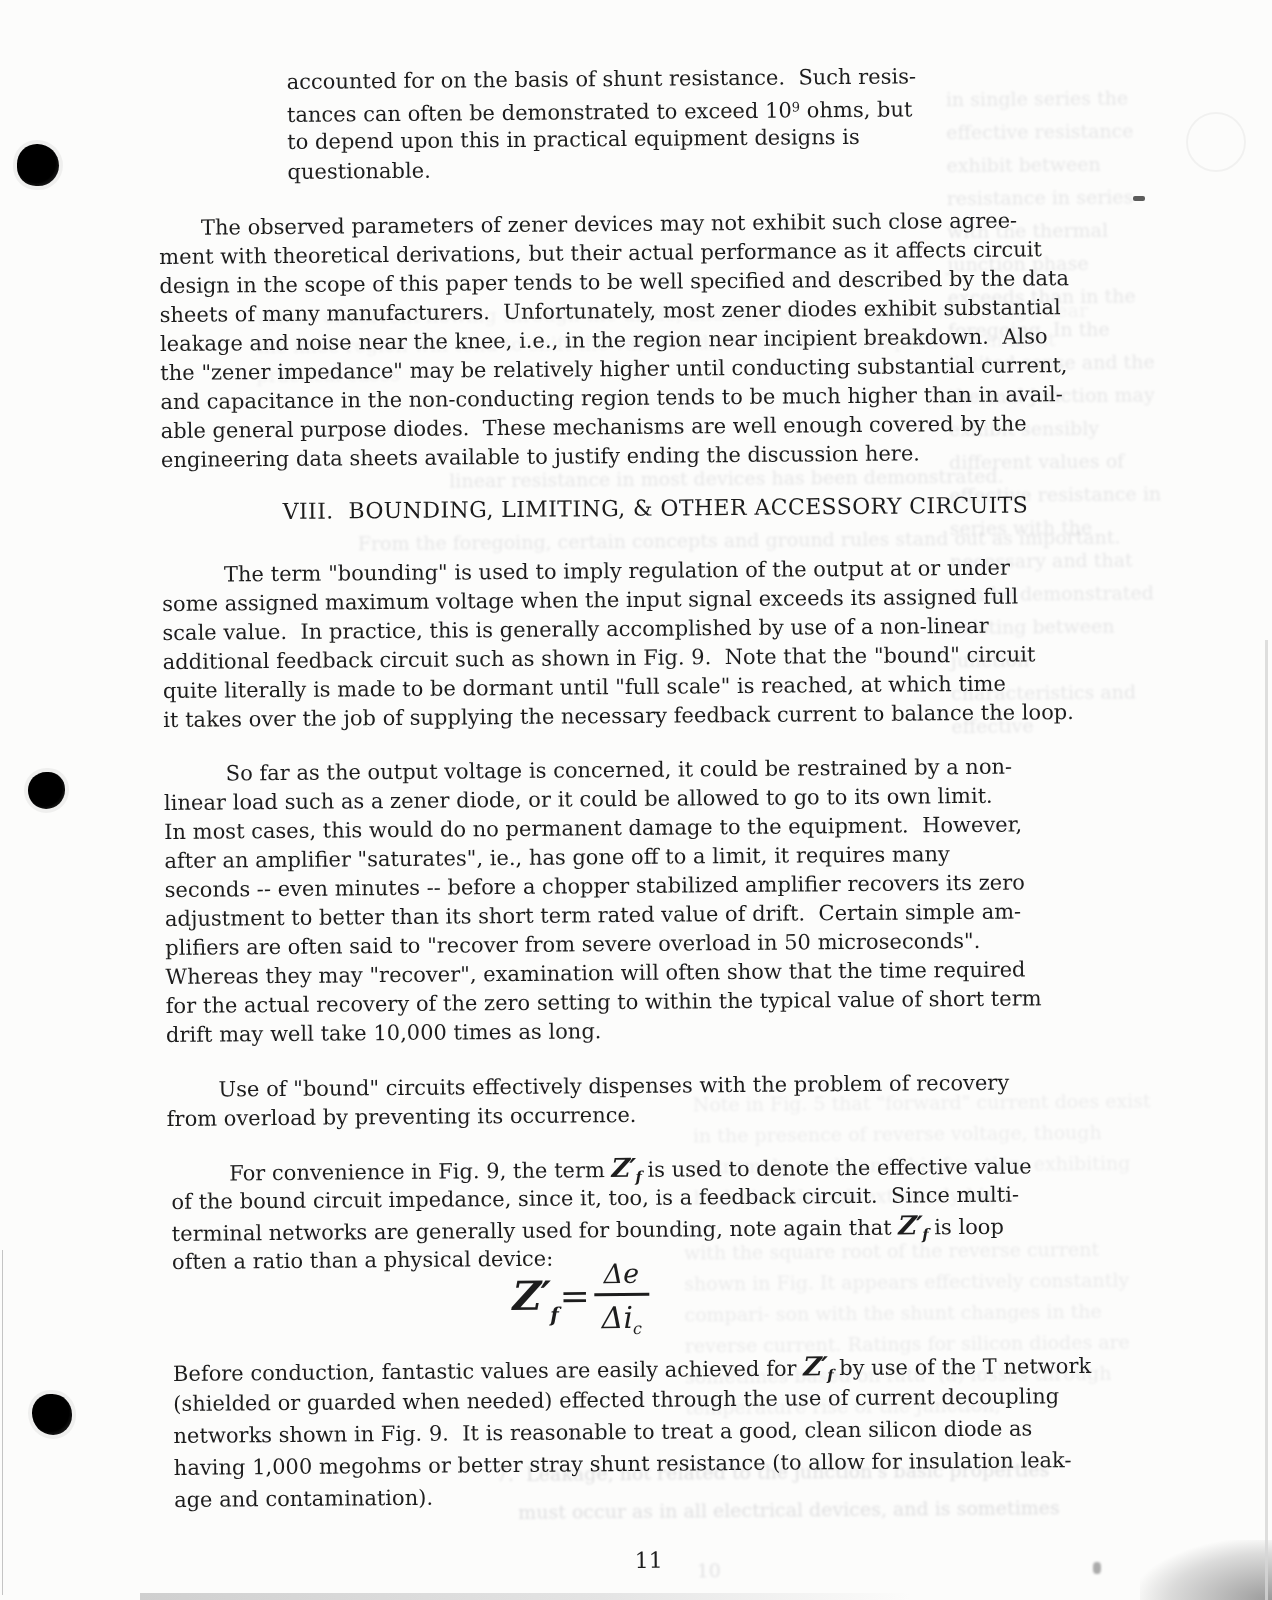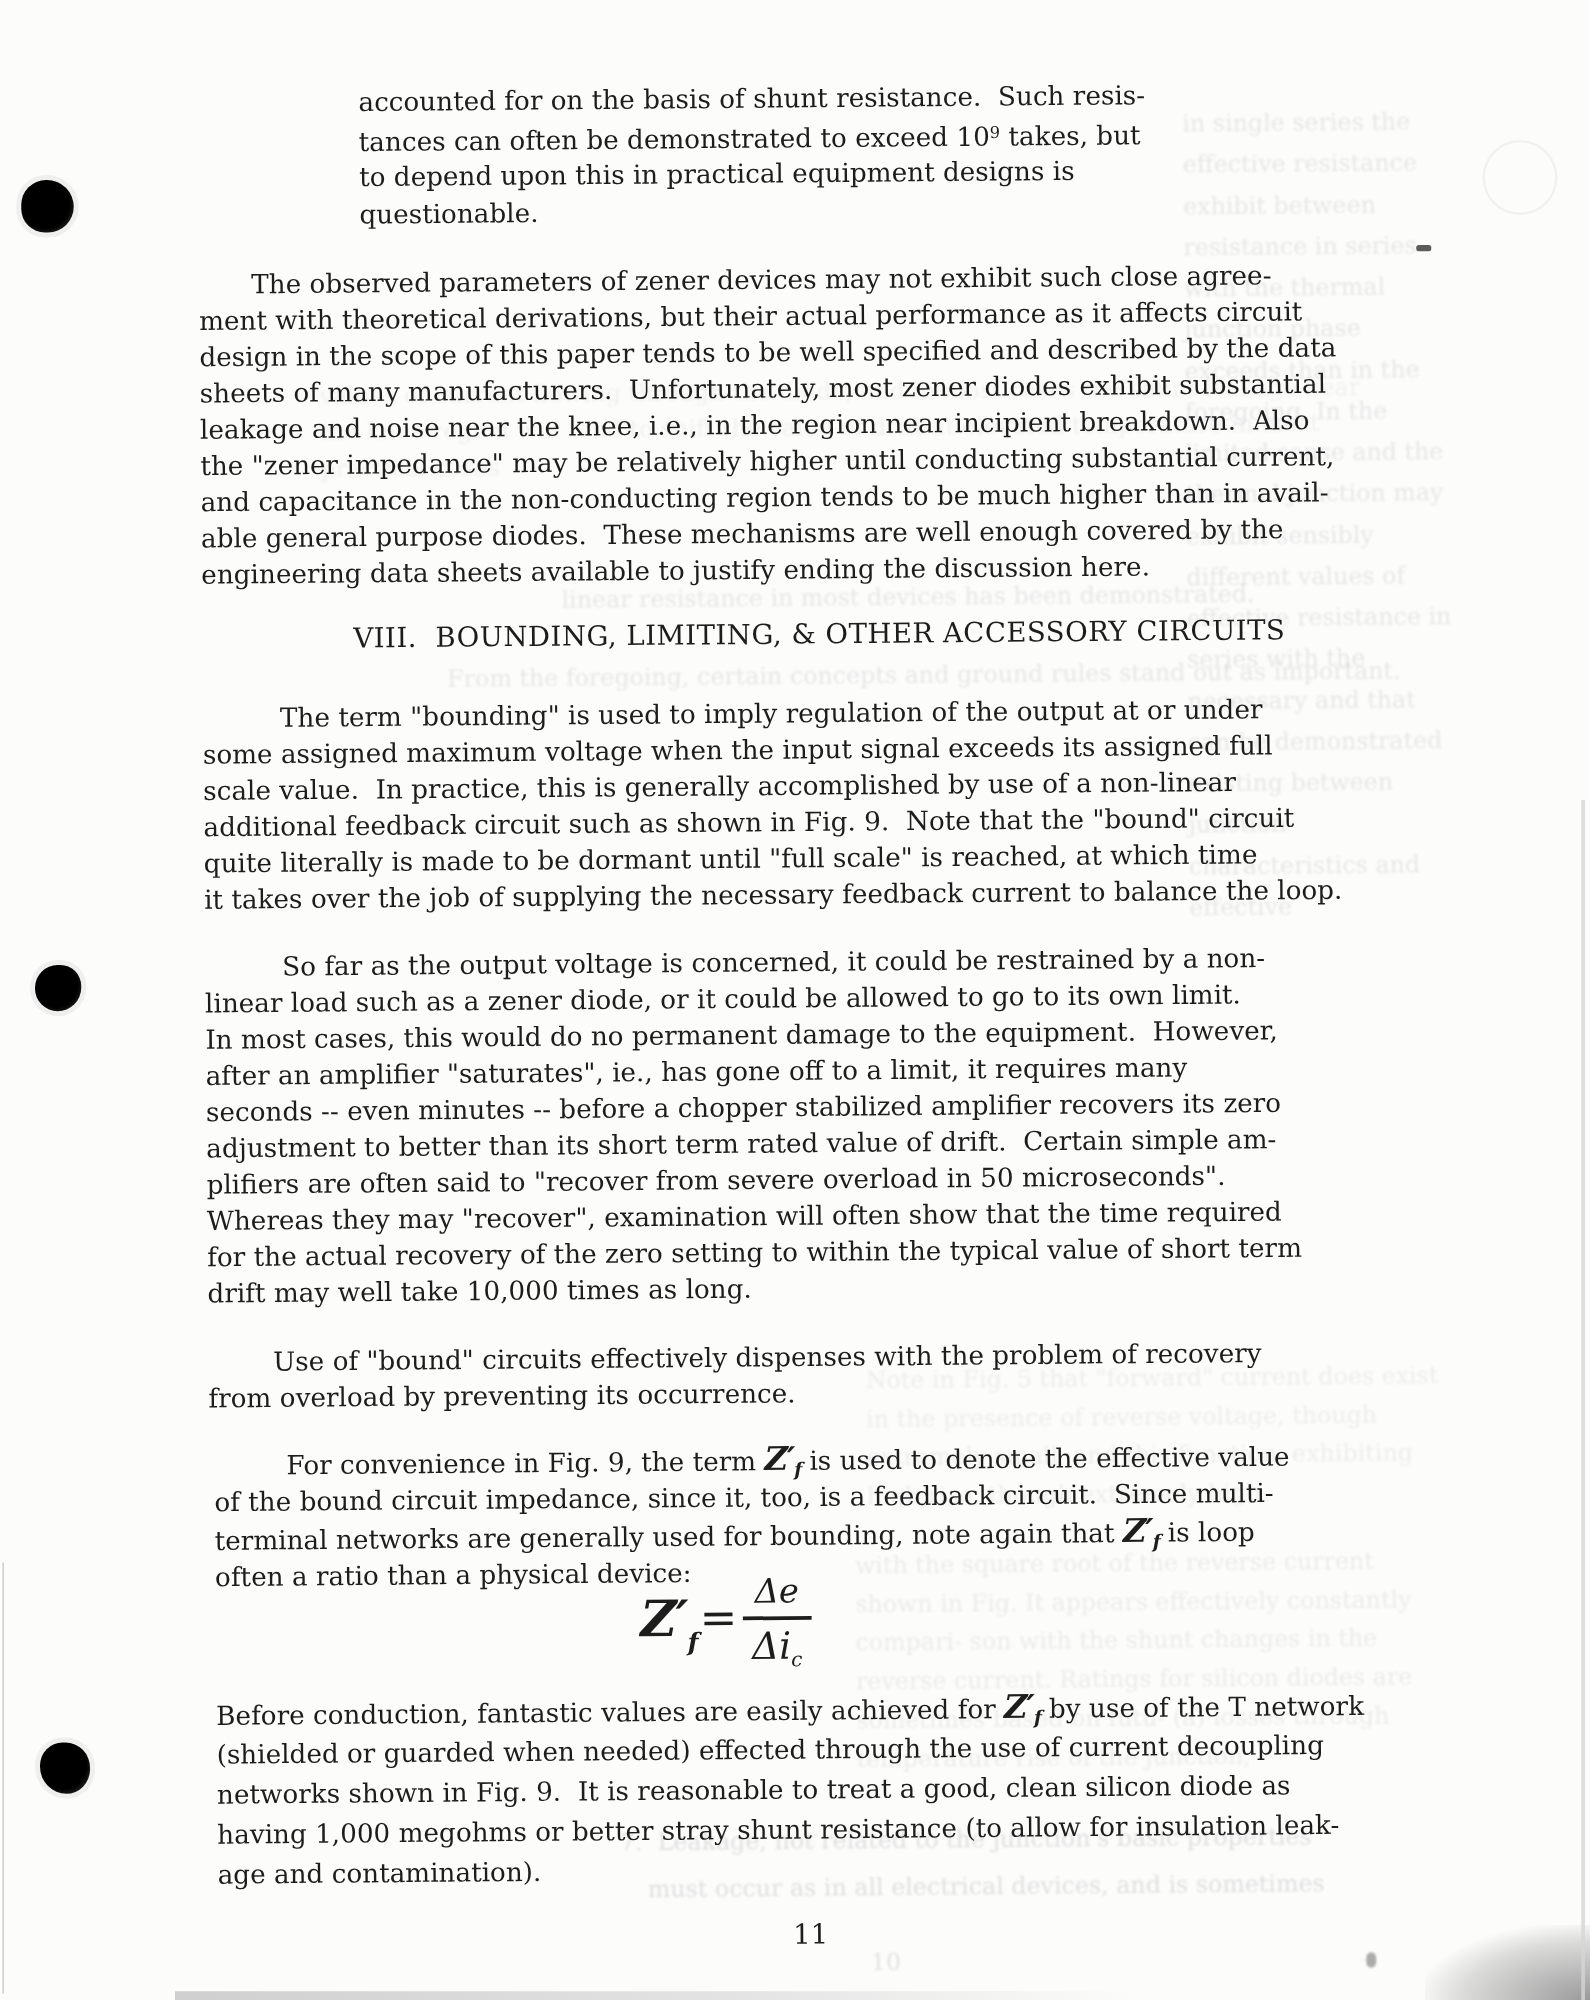--- a/index.html
+++ b/index.html
@@ -19,21 +19,21 @@
   .zsub{ font-style:italic; font-size:15px; vertical-align:-5px; }
   
   .formula{ display:flex; align-items:center; font-style:italic; }
   .f-z{ font-size:40px; font-weight:bold; letter-spacing:-1px; }
   .f-zsub{ font-size:20px; vertical-align:-12px; font-weight:bold; }
   .f-eq{ font-size:36px; margin:0 10px 6px 2px; font-style:normal; letter-spacing:-6px;}
   .frac{ display:inline-flex; flex-direction:column; align-items:center; }
   .frac .num{ font-size:27px; padding:0 10px 4px 10px; border-bottom:3px solid #1d1d1d; }
   .frac .den{ font-size:30px; padding-top:4px;font-style:italic; }
   .f-csub{ font-size:16px; vertical-align:-6px; }
-  .pageno{ font-size:22px; }
+  .pageno{ font-size:22px;margin-top:12px; }
   
   .bleed{ position:absolute; color:#5a5a66; opacity:0.13; filter:blur(1px);
     font-size:19px; white-space:pre-wrap; }
   .bleed.block-wrap{ white-space:normal; }
   
   .hole{ position:absolute; background:radial-gradient(circle at 45% 45%, #000 60%, #1a1a1a 75%, #333 88%, rgba(0,0,0,0.25) 94%, rgba(0,0,0,0) 100%);
     box-shadow:0 0 0 4px rgba(0,0,0,0.05); }
   .edge{ position:absolute; }
 </style>
 </head>
@@ -48,21 +48,21 @@
     <div class="bleed" style="left:452px; top:468px;">linear resistance in most devices has been demonstrated.</div>
     <div class="bleed" style="left:360px; top:530px;">From the foregoing, certain concepts and ground rules stand out as important.</div>
     <div class="bleed block-wrap" style="left:690px; top:1090px; width:470px; line-height:31px; opacity:0.09;">Note in Fig. 5 that "forward" current does exist in the presence of reverse voltage, though extremely small, and this function, exhibiting high rise, though extremely high.</div>
     <div class="bleed block-wrap" style="left:680px; top:1238px; width:480px; line-height:31px; opacity:0.10;">with the square root of the reverse current shown in Fig.  It appears effectively constantly compari- son with the shunt changes in the reverse current.  Ratings for silicon diodes are sometimes based on futu- (a) losses through temperature rise of the junction,</div>
     <div class="bleed" style="left:490px; top:1462px; opacity:0.18;">7.  Leakage, not related to the junction's basic properties</div>
     <div class="bleed" style="left:512px; top:1500px; opacity:0.18;">must occur as in all electrical devices, and is sometimes</div>
     <div class="bleed" style="left:690px; top:1560px; opacity:0.16;">10</div>
 
     <div class="block bq" style="left:293px; top:64px;">
       <div class="ln">accounted for on the basis of shunt resistance.  Such resis-</div>
-      <div class="ln"><span>tances can often be demonstrated to exceed 10</span><sup class="s9">9</sup><span> takes, but</span></div>
+      <div class="ln"><span>tances can often be demonstrated to exceed 10</span><sup class="s9">9</sup><span> ohms, but</span></div>
       <div class="ln">to depend upon this in practical equipment designs is</div>
       <div class="ln">questionable.</div>
     </div>
 
     <div class="block" style="left:164px; top:210px;">
       <div class="ln" style="padding-left:42px;">The observed parameters of zener devices may not exhibit such close agree-</div>
       <div class="ln">ment with theoretical derivations, but their actual performance as it affects circuit</div>
       <div class="ln">design in the scope of this paper tends to be well specified and described by the data</div>
       <div class="ln">sheets of many manufacturers.  Unfortunately, most zener diodes exhibit substantial</div>
       <div class="ln">leakage and noise near the knee, i.e., in the region near incipient breakdown.  Also</div>

